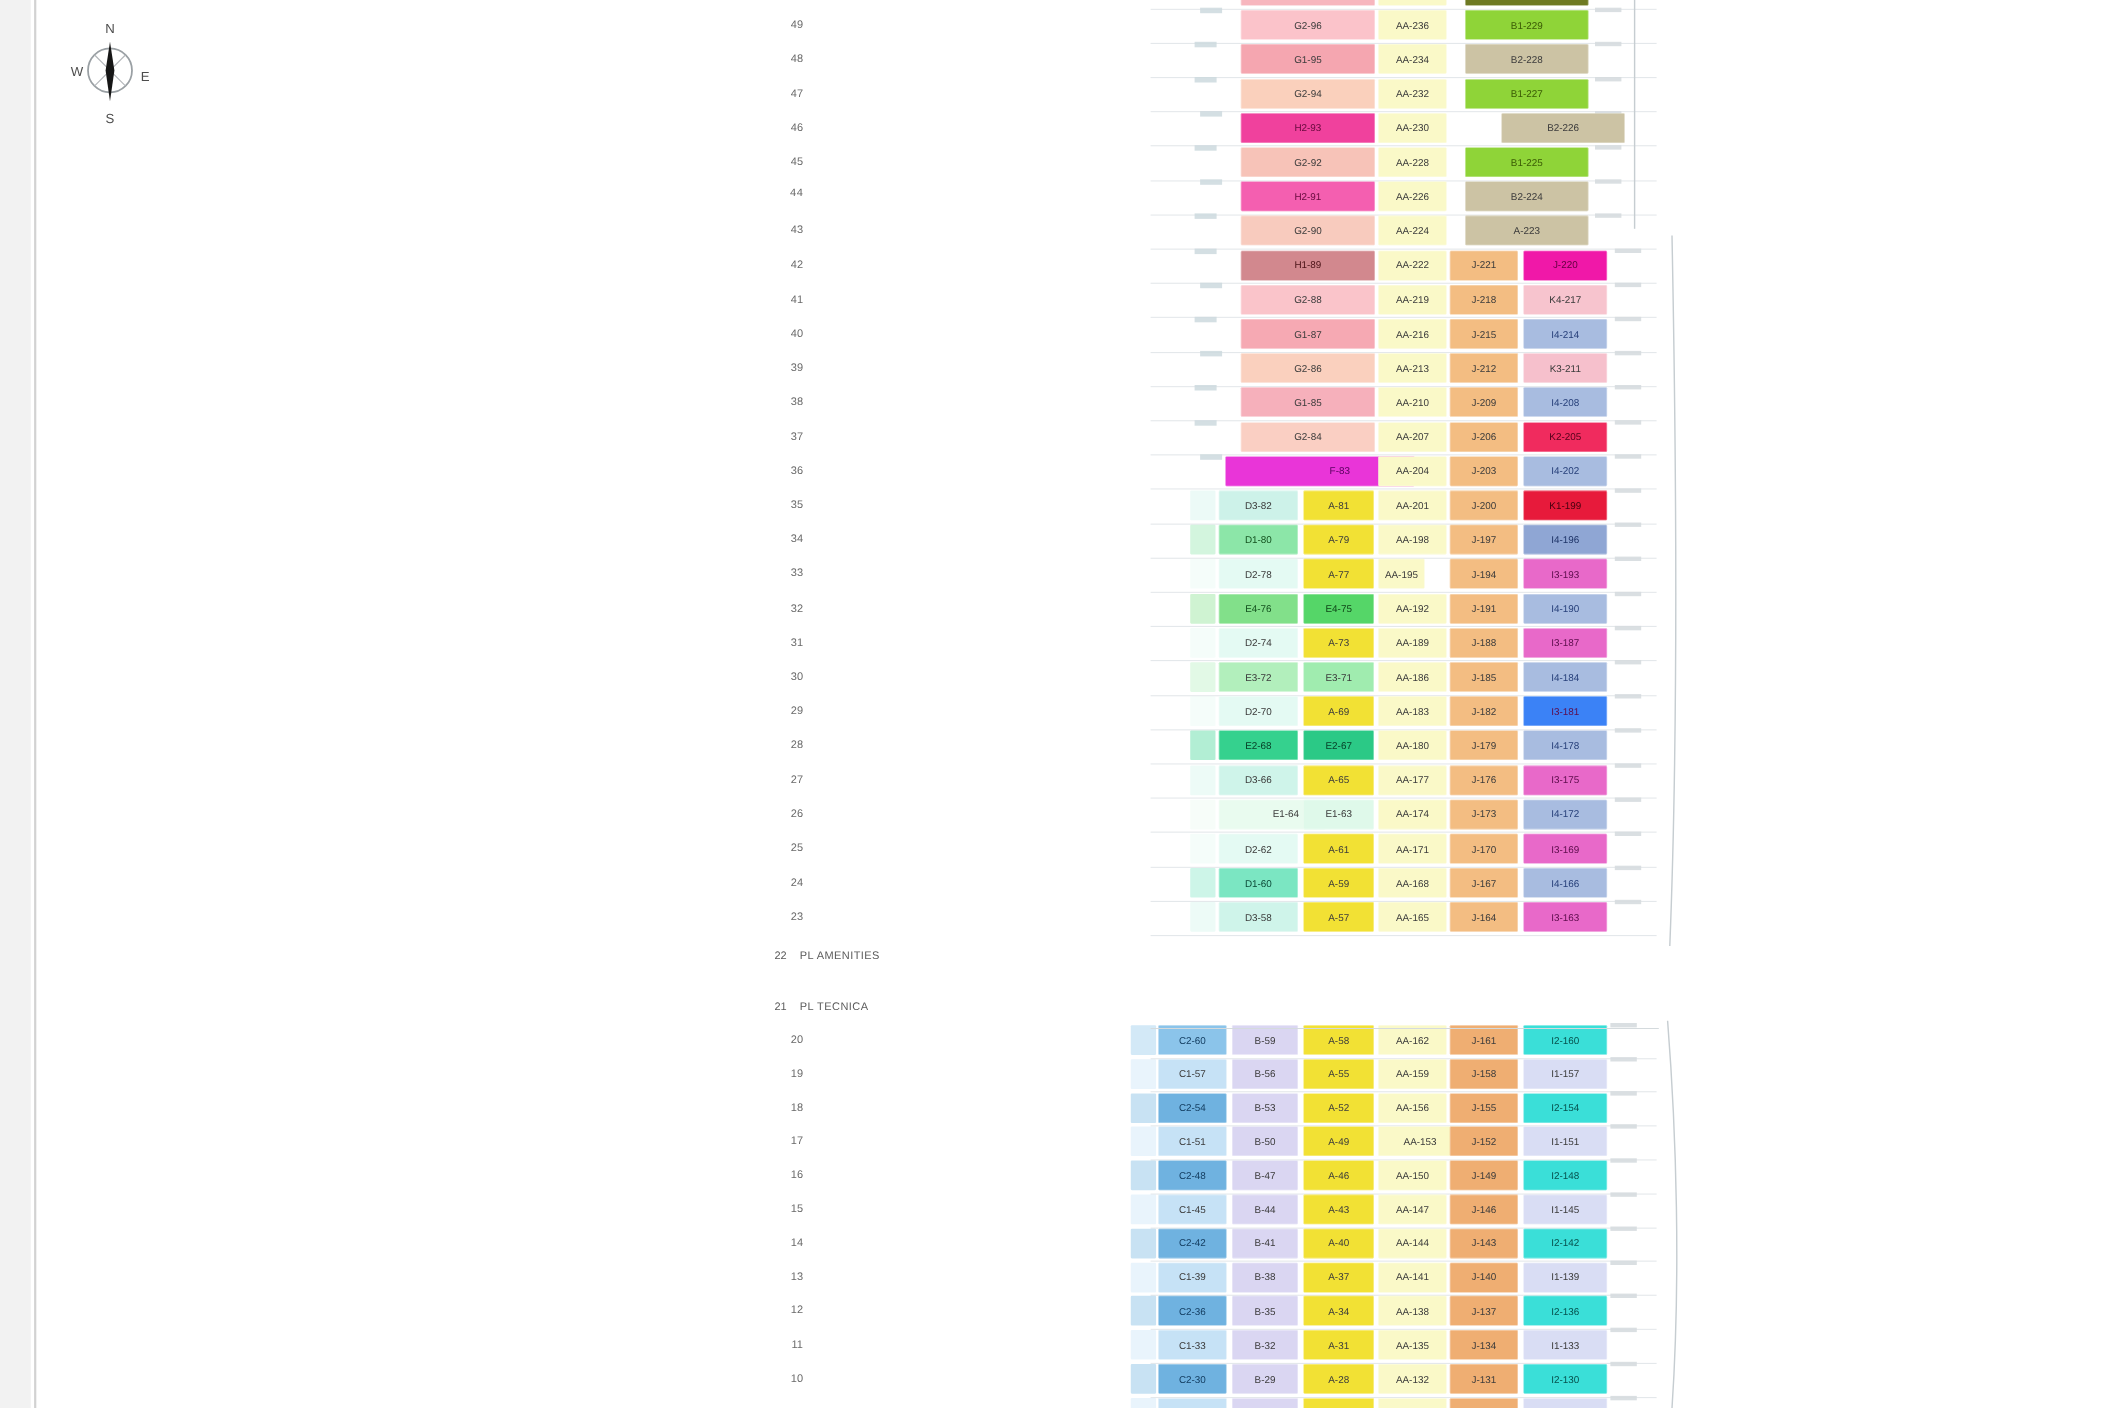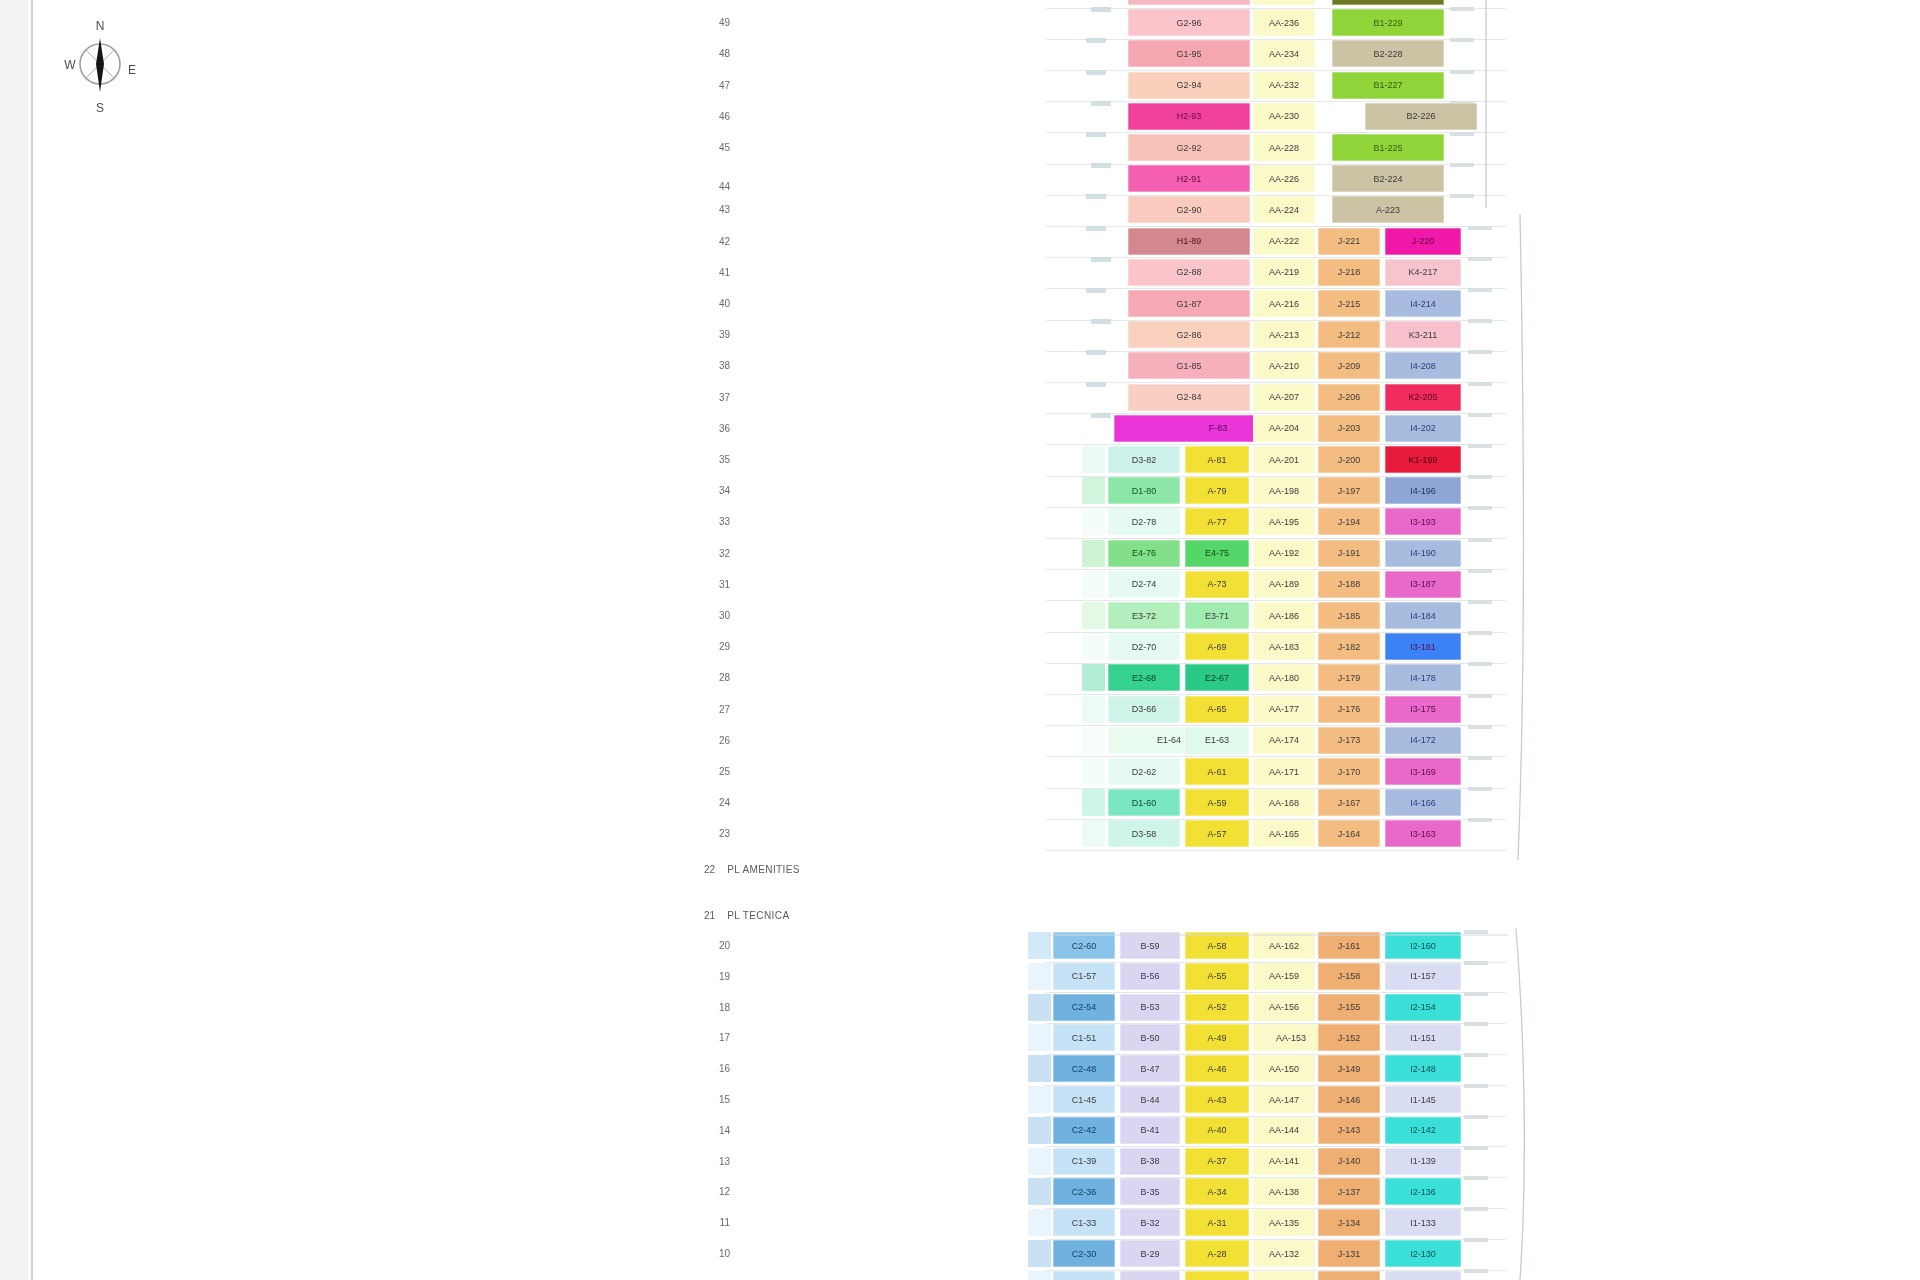--- a/index.html
+++ b/index.html
@@ -79,21 +79,21 @@
     <div class="cell" style="left: 1128px; top: 102.8px; width: 122px; background: rgb(240, 65, 157); color: rgb(102, 9, 60);">H2-93</div>
     <div class="cell" style="left: 1253px; top: 102.8px; width: 62px; background: rgb(250, 249, 200);">AA-230</div>
     <div class="cell" style="left: 1332px; top: 102.8px; width: 112px; background: rgb(204, 195, 164); margin-left: 33px;">B2-226</div>
     <div class="fl" style="top: 142px;">45</div>
     <div class="rowline" style="left: 1046px; width: 460px; top: 163.5px;"></div>
     <div class="tick" style="left: 1086px; top: 132px; width: 20px;"></div>
     <div class="dash" style="left: 1450px; top: 132px; width: 24px;"></div>
     <div class="cell" style="left: 1128px; top: 134px; width: 122px; background: rgb(247, 195, 184);">G2-92</div>
     <div class="cell" style="left: 1253px; top: 134px; width: 62px; background: rgb(250, 249, 200);">AA-228</div>
     <div class="cell" style="left: 1332px; top: 134px; width: 112px; background: rgb(143, 212, 56); color: rgb(58, 90, 4);">B1-225</div>
-    <div class="fl" style="top: 181px;">44</div>
+    <div class="fl" style="top: 171px; font-family: Liberation Mono, monospace;">44</div>
     <div class="rowline" style="left: 1046px; width: 460px; top: 194.7px;"></div>
     <div class="tick" style="left: 1091px; top: 163.2px; width: 20px;"></div>
     <div class="dash" style="left: 1450px; top: 163.2px; width: 24px;"></div>
     <div class="cell" style="left: 1128px; top: 165.2px; width: 122px; background: rgb(244, 95, 176); color: rgb(102, 9, 60);">H2-91</div>
     <div class="cell" style="left: 1253px; top: 165.2px; width: 62px; background: rgb(250, 249, 200);">AA-226</div>
     <div class="cell" style="left: 1332px; top: 165.2px; width: 112px; background: rgb(204, 195, 164);">B2-224</div>
     <div class="fl" style="top: 204.4px;">43</div>
     <div class="rowline" style="left: 1046px; width: 460px; top: 225.9px;"></div>
     <div class="tick" style="left: 1086px; top: 194.4px; width: 20px;"></div>
     <div class="dash" style="left: 1450px; top: 194.4px; width: 24px;"></div>
@@ -173,21 +173,21 @@
     <div class="cell" style="left: 1185px; top: 477.2px; width: 64px; background: rgb(242, 225, 52);">A-79</div>
     <div class="cell" style="left: 1253px; top: 477.2px; width: 62px; background: rgb(250, 249, 200);">AA-198</div>
     <div class="cell" style="left: 1318px; top: 477.2px; width: 62px; background: rgb(243, 189, 130);">J-197</div>
     <div class="cell" style="left: 1385px; top: 477.2px; width: 76px; background: rgb(143, 166, 212); color: rgb(30, 52, 104);">I4-196</div>
     <div class="fl" style="top: 516.4px;">33</div>
     <div class="rowline" style="left: 1046px; width: 460px; top: 537.9px;"></div>
     <div class="sliver" style="left: 1082px; width: 23px; top: 508.4px; background: rgb(228, 250, 243);"></div>
     <div class="dash" style="left: 1468px; top: 506.4px; width: 24px;"></div>
     <div class="cell" style="left: 1108px; top: 508.4px; width: 72px; background: rgb(228, 250, 243);">D2-78</div>
     <div class="cell" style="left: 1185px; top: 508.4px; width: 64px; background: rgb(242, 225, 52);">A-77</div>
-    <div class="cell" style="left: 1253px; top: 508.4px; width: 62px; background: rgb(250, 249, 200);">AA-195</div>
+    <div class="cell" style="left: 1253px; top: 508.4px; width: 42px; background: rgb(250, 249, 200);">AA-195</div>
     <div class="cell" style="left: 1318px; top: 508.4px; width: 62px; background: rgb(243, 189, 130);">J-194</div>
     <div class="cell" style="left: 1385px; top: 508.4px; width: 76px; background: rgb(232, 105, 201); color: rgb(92, 13, 76);">I3-193</div>
     <div class="fl" style="top: 547.6px;">32</div>
     <div class="rowline" style="left: 1046px; width: 460px; top: 569.1px;"></div>
     <div class="sliver" style="left: 1082px; width: 23px; top: 539.6px; background: rgb(130, 224, 138);"></div>
     <div class="dash" style="left: 1468px; top: 537.6px; width: 24px;"></div>
     <div class="cell" style="left: 1108px; top: 539.6px; width: 72px; background: rgb(130, 224, 138); color: rgb(20, 82, 31);">E4-76</div>
     <div class="cell" style="left: 1185px; top: 539.6px; width: 64px; background: rgb(85, 214, 104); color: rgb(15, 69, 23);">E4-75</div>
     <div class="cell" style="left: 1253px; top: 539.6px; width: 62px; background: rgb(250, 249, 200);">AA-192</div>
     <div class="cell" style="left: 1318px; top: 539.6px; width: 62px; background: rgb(243, 189, 130);">J-191</div>

